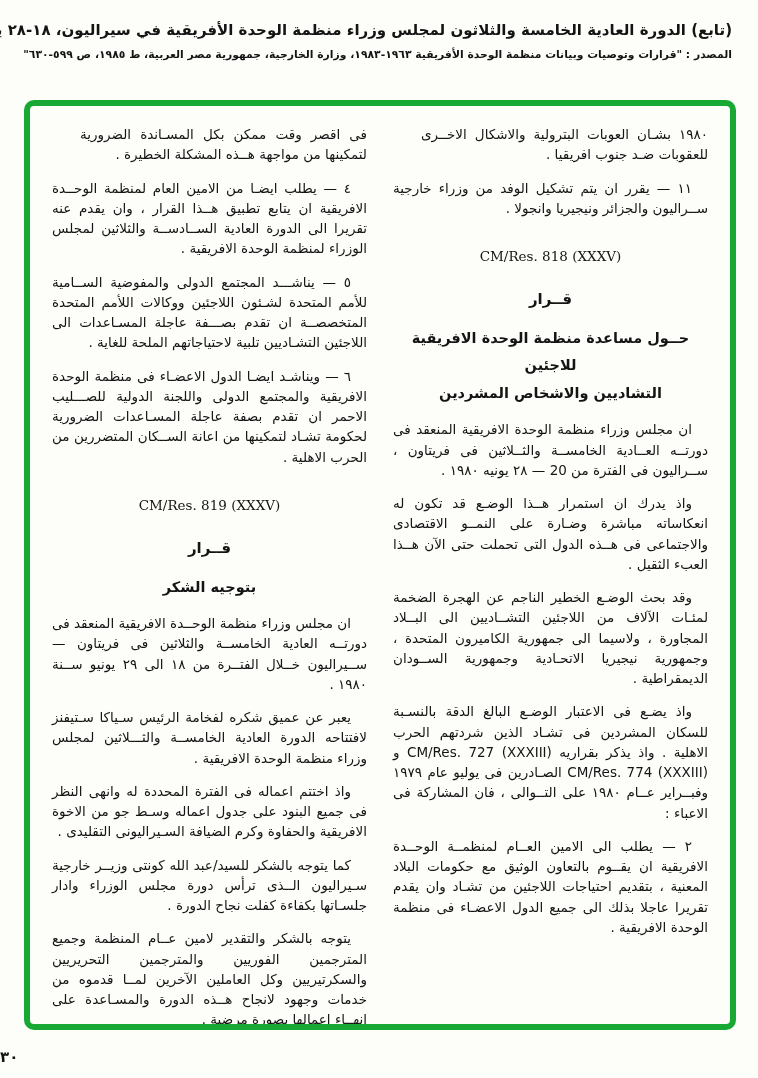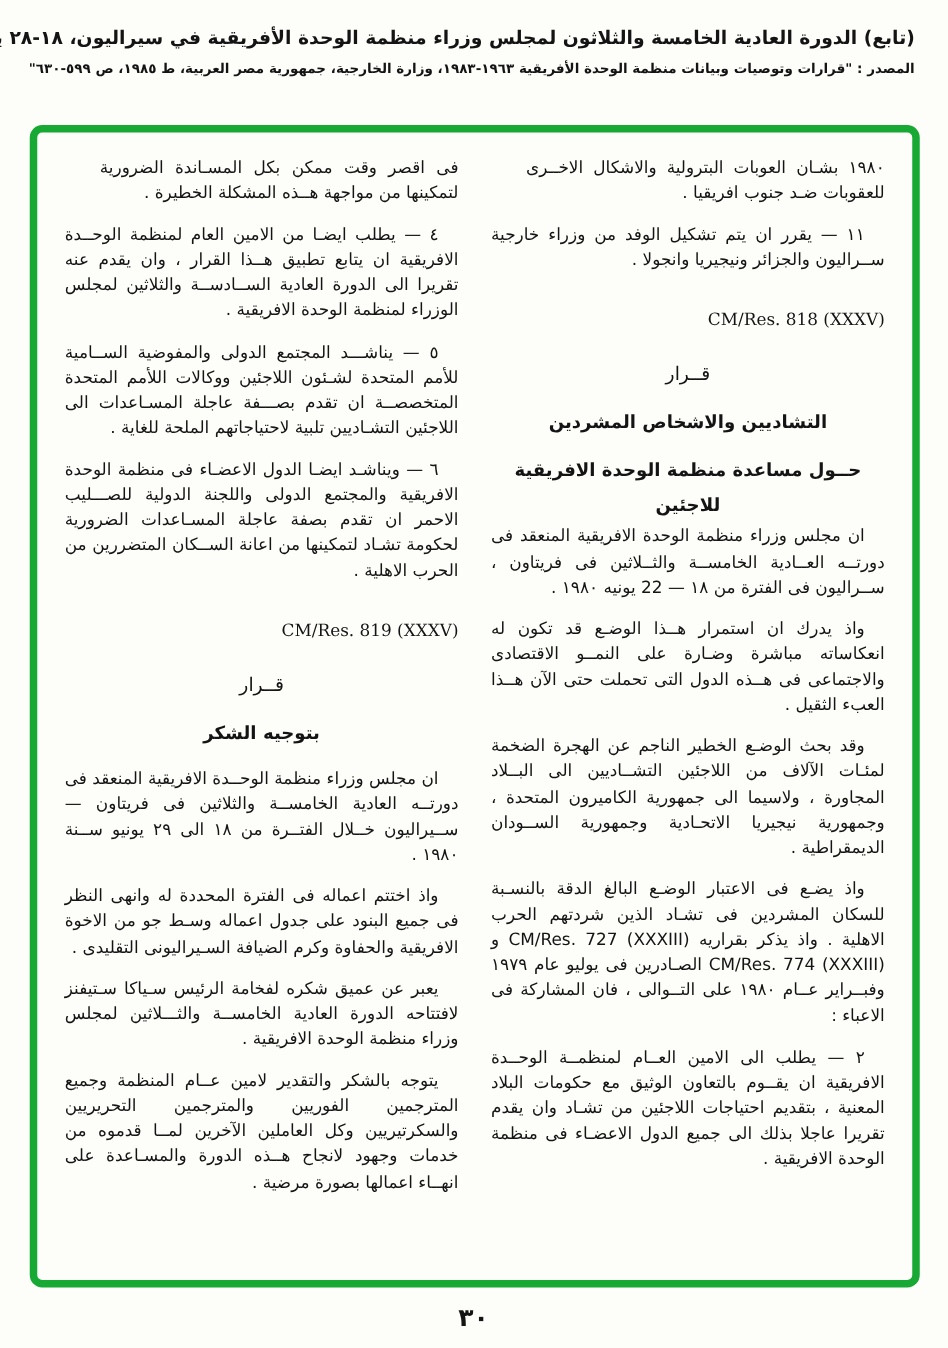--- a/index.html
+++ b/index.html
@@ -30,74 +30,75 @@
   .columns{
     direction:rtl;display:flex;gap:26px;height:100%;
   }
   .col{
     flex:1;min-width:0;
     font-size:13.5px;line-height:1.5;text-align:justify;
   }
   .para{margin:0 0 13px;text-indent:16px;}
   .para.flush{text-indent:0;margin-left:28px;}
   .ref{
-    direction:ltr;text-align:right;unicode-bidi:embed;
+    direction:ltr;text-align:center;unicode-bidi:embed;
     font-family:"DejaVu Serif",serif;font-size:13.5px;
     margin:28px 0 6px;text-indent:0;
   }
   .heading{
-    text-align:center;font-weight:normal;font-size:15px;
+    text-align:center;font-weight:bold;font-size:15px;
     margin:22px 0 14px;text-indent:0;
   }
   .subheading{
     text-align:center;font-weight:bold;font-size:14.5px;
     line-height:1.9;margin:0;text-indent:0;
   }
   .subheading.last{margin-bottom:12px;}
   .page-number{
     position:absolute;bottom:12px;left:0;right:0;
-    text-align:center;font-size:20px;font-weight:bold;
+    text-align:left;font-size:15px;font-weight:bold;
   }
 </style>
 </head>
 <body>
 
 <div class="header">
   <div class="header-title">(تابع) الدورة العادية الخامسة والثلاثون لمجلس وزراء منظمة الوحدة الأفريقية في سيراليون، ١٨-٢٨ يونيه ١٩٨٠</div>
   <div class="header-source">المصدر : "قرارات وتوصيات وبيانات منظمة الوحدة الأفريقية ١٩٦٣-١٩٨٣، وزارة الخارجية، جمهورية مصر العربية، ط ١٩٨٥، ص ٥٩٩-٦٣٠"</div>
 </div>
 
 <div class="frame" style="border-color: rgb(23, 169, 52);">
   <div class="columns">
 
     <div class="col">
       <div class="para flush">١٩٨٠ بشـان العوبات البترولية والاشكال الاخــرى للعقوبات ضـد جنوب افريقيا .</div>
       <div class="para">١١ — يقرر ان يتم تشكيل الوفد من وزراء خارجية ســراليون والجزائر ونيجيريا وانجولا .</div>
       <div class="ref">CM/Res. 818 (XXXV)</div>
       <div class="heading">قــرار</div>
+      <div class="subheading">حــول مساعدة منظمة الوحدة الافريقية للاجئين</div>
       <div class="subheading last">التشاديين والاشخاص المشردين</div>
-      <div class="subheading">حــول مساعدة منظمة الوحدة الافريقية للاجئين</div>
-      <div class="para">ان مجلس وزراء منظمة الوحدة الافريقية المنعقد فى دورتــه العــادية الخامســة والثــلاثين فى فريتاون ، ســراليون فى الفترة من ١٨ — 22 يونيه ١٩٨٠ .</div>
+      <div class="para">ان مجلس وزراء منظمة الوحدة الافريقية المنعقد فى دورتــه العــادية الخامســة والثــلاثين فى فريتاون ، ســراليون فى الفترة من 20 — ٢٨ يونيه ١٩٨٠ .</div>
       <div class="para">واذ يدرك ان استمرار هــذا الوضـع قد تكون له انعكاساته مباشرة وضـارة على النمــو الاقتصادى والاجتماعى فى هــذه الدول التى تحملت حتى الآن هــذا العبء الثقيل .</div>
       <div class="para">وقد بحث الوضـع الخطير الناجم عن الهجرة الضخمة لمئـات الآلاف من اللاجئين التشــاديين الى البــلاد المجاورة ، ولاسيما الى جمهورية الكاميرون المتحدة ، وجمهورية نيجيريا الاتحـادية وجمهورية الســودان الديمقراطية .</div>
       <div class="para">واذ يضـع فى الاعتبار الوضـع البالغ الدقة بالنسـبة للسكان المشردين فى تشـاد الذين شردتهم الحرب الاهلية . واذ يذكر بقراريه CM/Res. 727 (XXXIII) و CM/Res. 774 (XXXIII) الصـادرين فى يوليو عام ١٩٧٩ وفبــراير عــام ١٩٨٠ على التــوالى ، فان المشاركة فى الاعباء :</div>
       <div class="para">٢ — يطلب الى الامين العــام لمنظمــة الوحــدة الافريقية ان يقــوم بالتعاون الوثيق مع حكومات البلاد المعنية ، بتقديم احتياجات اللاجئين من تشـاد وان يقدم تقريرا عاجلا بذلك الى جميع الدول الاعضـاء فى منظمة الوحدة الافريقية .</div>
 
     </div>
 
     <div class="col">
       <div class="para flush">فى اقصر وقت ممكن بكل المسـاندة الضرورية لتمكينها من مواجهة هــذه المشكلة الخطيرة .</div>
       <div class="para">٤ — يطلب ايضـا من الامين العام لمنظمة الوحــدة الافريقية ان يتابع تطبيق هــذا القرار ، وان يقدم عنه تقريرا الى الدورة العادية الســادســة والثلاثين لمجلس الوزراء لمنظمة الوحدة الافريقية .</div>
       <div class="para">٥ — يناشـــد المجتمع الدولى والمفوضية الســامية للأمم المتحدة لشـئون اللاجئين ووكالات اللأمم المتحدة المتخصصــة ان تقدم بصـــفة عاجلة المسـاعدات الى اللاجئين التشـاديين تلبية لاحتياجاتهم الملحة للغاية .</div>
       <div class="para">٦ — ويناشـد ايضـا الدول الاعضـاء فى منظمة الوحدة الافريقية والمجتمع الدولى واللجنة الدولية للصـــليب الاحمر ان تقدم بصفة عاجلة المسـاعدات الضرورية لحكومة تشـاد لتمكينها من اعانة الســكان المتضررين من الحرب الاهلية .</div>
       <div class="ref">CM/Res. 819 (XXXV)</div>
       <div class="heading">قــرار</div>
       <div class="subheading last">بتوجيه الشكر</div>
       <div class="para">ان مجلس وزراء منظمة الوحــدة الافريقية المنعقد فى دورتــه العادية الخامســة والثلاثين فى فريتاون — ســيراليون خــلال الفتــرة من ١٨ الى ٢٩ يونيو ســنة ١٩٨٠ .</div>
+      <div class="para">يعبر عن عميق شكره لفخامة الرئيس سـياكا سـتيفنز لافتتاحه الدورة العادية الخامســة والثـــلاثين لمجلس وزراء منظمة الوحدة الافريقية .</div>
       <div class="para">واذ اختتم اعماله فى الفترة المحددة له وانهى النظر فى جميع البنود على جدول اعماله وسـط جو من الاخوة الافريقية والحفاوة وكرم الضيافة السـيراليونى التقليدى .</div>
-      <div class="para">يعبر عن عميق شكره لفخامة الرئيس سـياكا سـتيفنز لافتتاحه الدورة العادية الخامســة والثـــلاثين لمجلس وزراء منظمة الوحدة الافريقية .</div>
+      <div class="para">كما يتوجه بالشكر للسيد/عبد الله كونتى وزيــر خارجية سـيراليون الــذى ترأس دورة مجلس الوزراء وادار جلسـاتها بكفاءة كفلت نجاح الدورة .</div>
       <div class="para">يتوجه بالشكر والتقدير لامين عــام المنظمة وجميع المترجمين الفوريين والمترجمين التحريريين والسكرتيريين وكل العاملين الآخرين لمــا قدموه من خدمات وجهود لانجاح هــذه الدورة والمسـاعدة على انهــاء اعمالها بصورة مرضية .</div>
     </div>
 
   </div>
 </div>
 
 <div class="page-number">٣٠</div>
 
 </body></html>

